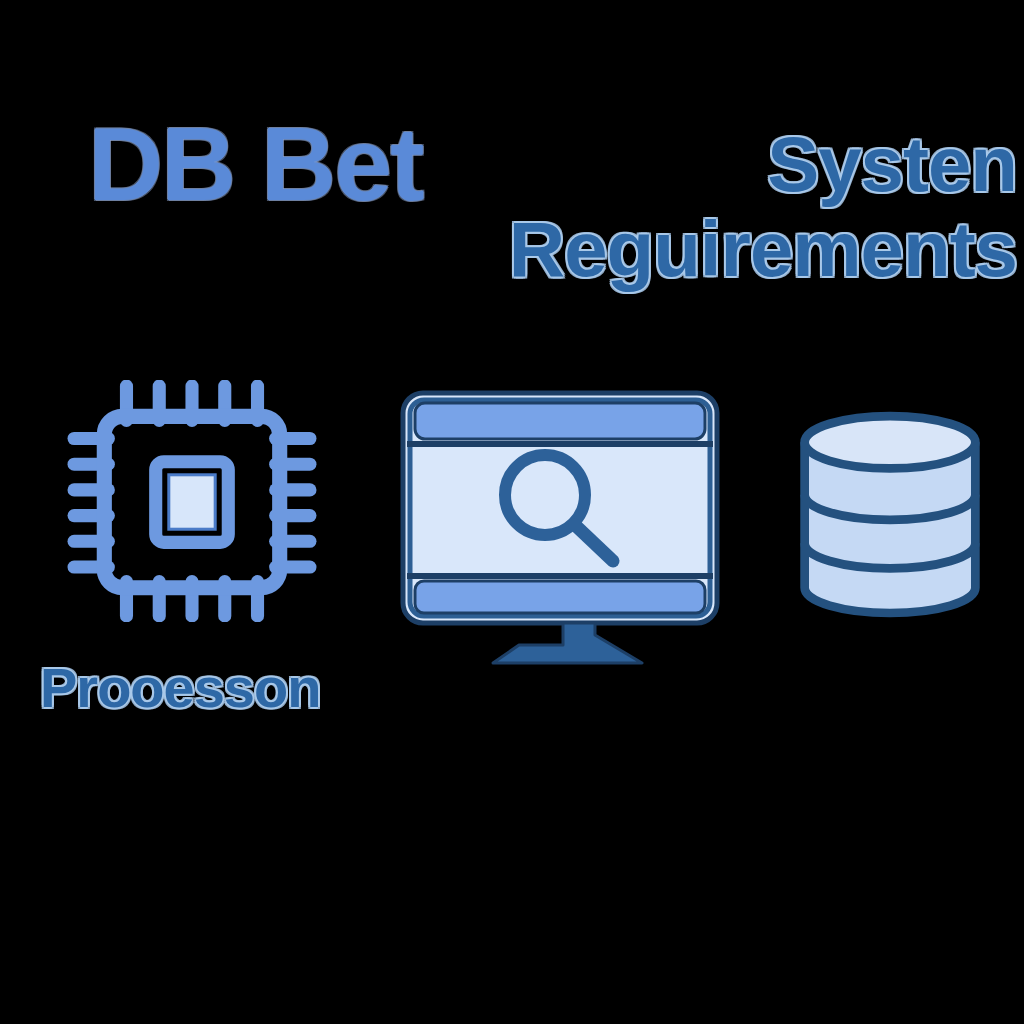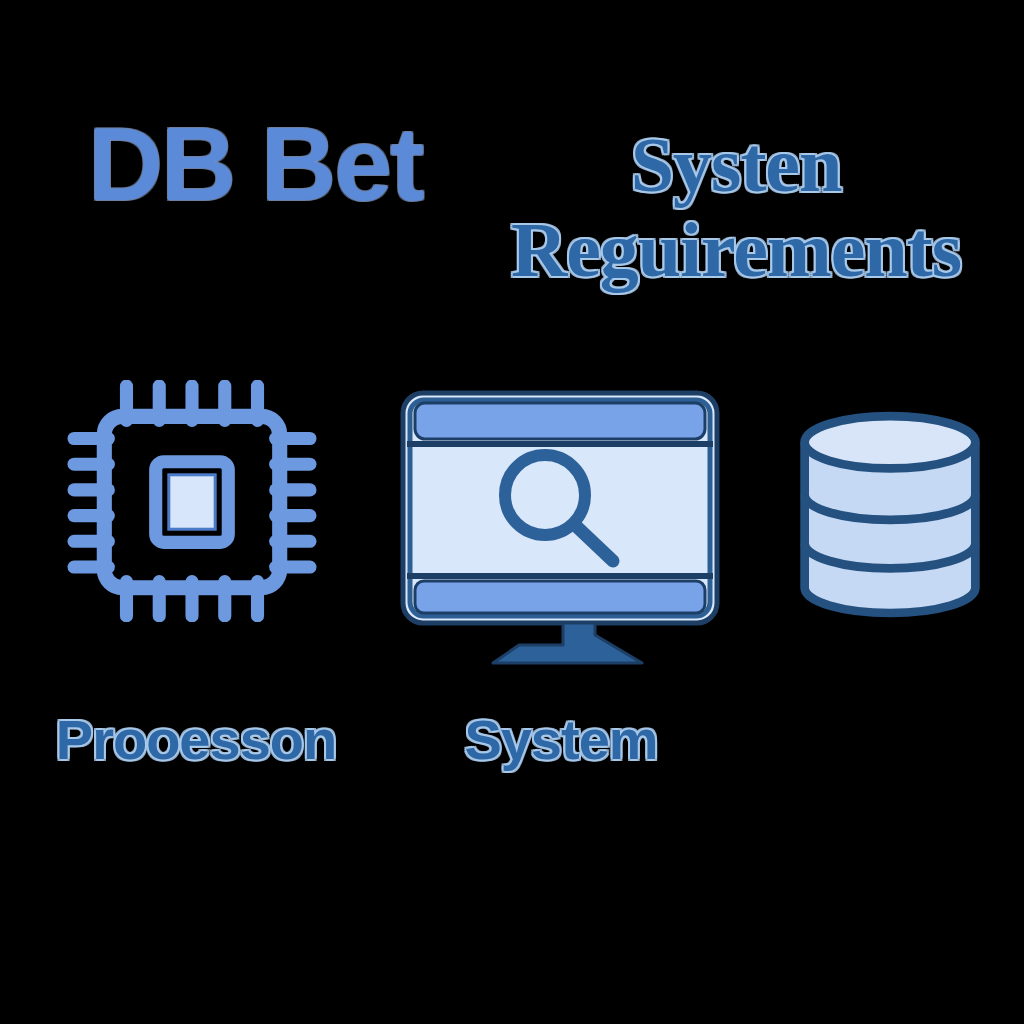--- a/index.html
+++ b/index.html
@@ -46,45 +46,44 @@
        1px -1px 0 var(--text_outline_soft),
       -1px  1px 0 var(--text_outline_soft),
        1px  1px 0 var(--text_outline_soft);
     white-space: nowrap;
   }
   .main-title {
     position: absolute;
     left: 455px;
     top: 122px;
     width: 562px;
-    text-align: center;
+    text-align: right;
     font-size: 78px;
     font-weight: 700;
     letter-spacing: -1px;
     line-height: 85px;
     color: var(--title_right);
     text-shadow:
       -2px -2px 0 var(--text_outline),
        2px -2px 0 var(--text_outline),
       -2px  2px 0 var(--text_outline),
        2px  2px 0 var(--text_outline),
        0   -2px 0 var(--text_outline),
        0    2px 0 var(--text_outline),
       -2px  0   0 var(--text_outline),
        2px  0   0 var(--text_outline);
-    font-family: Liberation Serif, serif;
   }
   .feature-icon { position: absolute; }
   .icon-cpu      { left: 66px;  top: 380px; width: 252px; height: 242px; }
   .icon-monitor  { left: 395px; top: 385px; width: 330px; height: 292px; }
   .icon-database { left: 793px; top: 408px; width: 194px; height: 216px; }
   .feature-label {
     position: absolute;
-    top: 706px;
-    text-align: center;
+    top: 654px;
+    text-align: left;
     font-size: 56px;
     font-weight: 700;
     letter-spacing: -1px;
     line-height: 1.22;
     color: var(--title_right);
     text-shadow:
       -2px -2px 0 var(--text_outline),
        2px -2px 0 var(--text_outline),
       -2px  2px 0 var(--text_outline),
        2px  2px 0 var(--text_outline),
@@ -176,17 +175,16 @@
   <svg class="feature-icon icon-database" viewBox="0 0 200 220">
     <path class="cyl-body" d="M12 34 L12 184 A88 26 0 0 0 188 184 L188 34"></path>
     <path class="cyl-band" d="M12 88 A88 26 0 0 0 188 88"></path>
     <path class="cyl-band" d="M12 138 A88 26 0 0 0 188 138"></path>
     <ellipse class="cyl-top" cx="100" cy="34" rx="88" ry="27"></ellipse>
   </svg>
 
   <div class="feature-label label-processor">Prooesson</div>
 
   <div class="feature-label label-os">
-    <div>System</div>
   </div>
 
 
 </div>
 
 </body></html>

